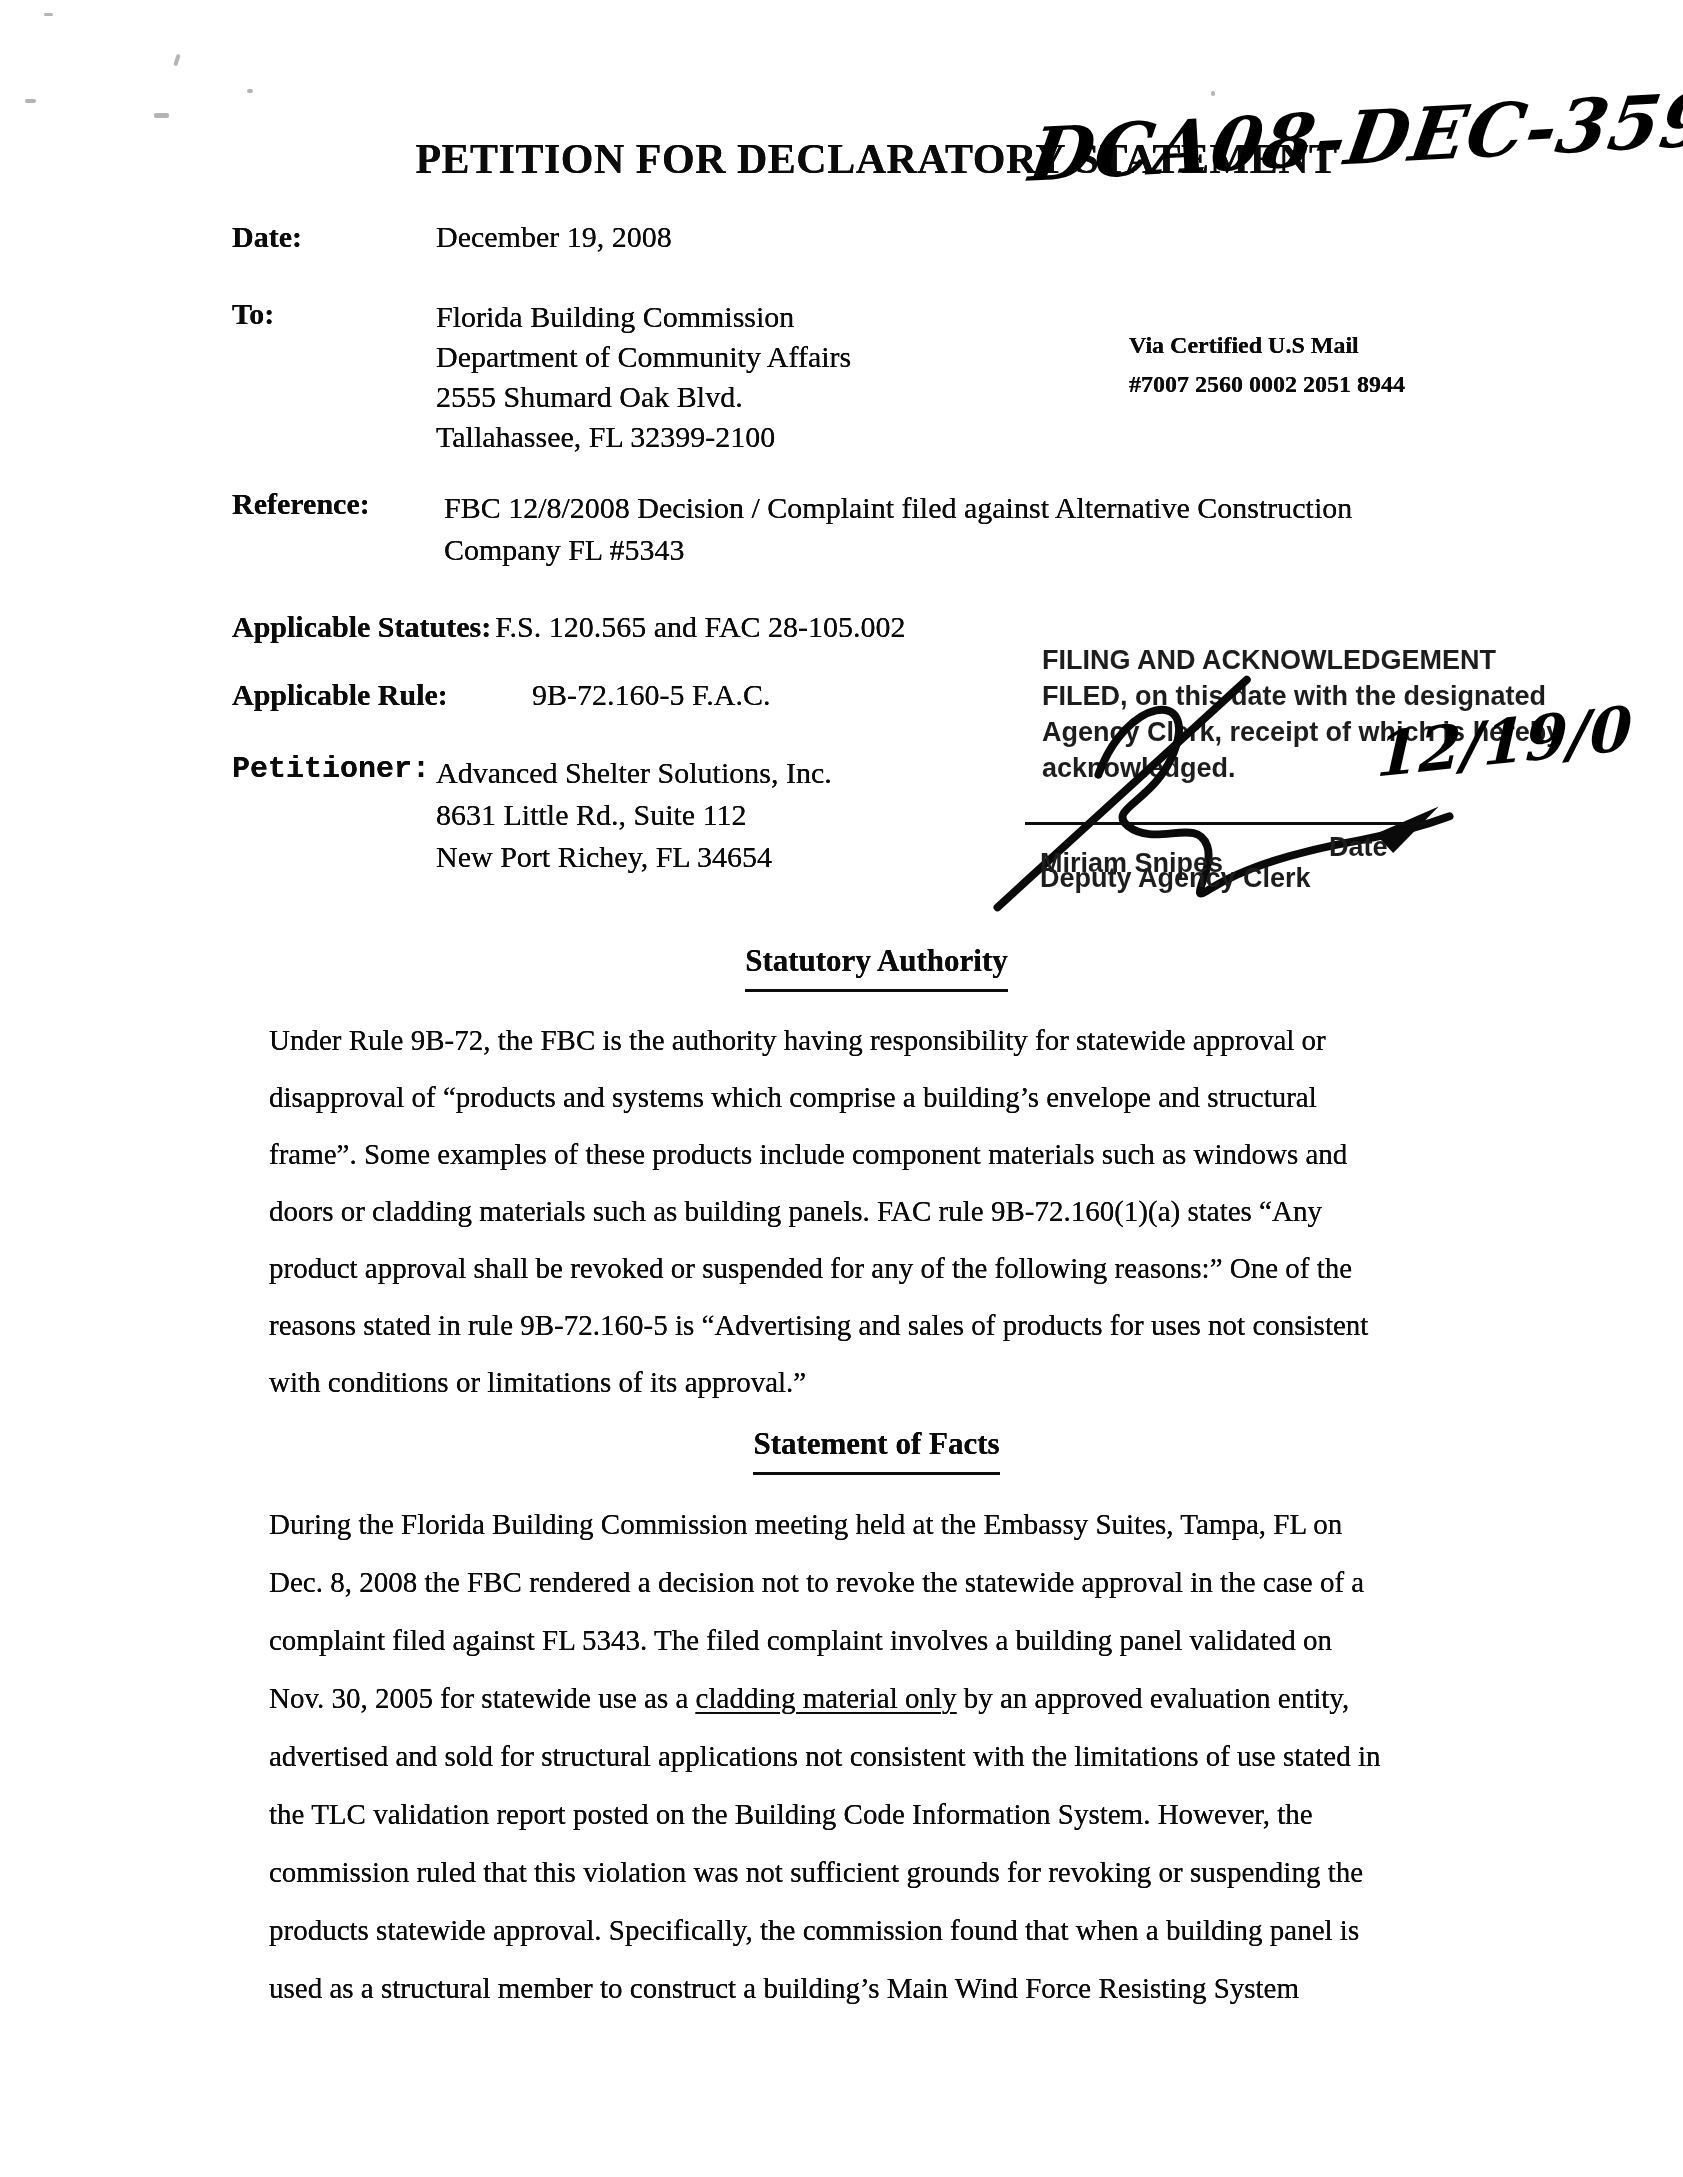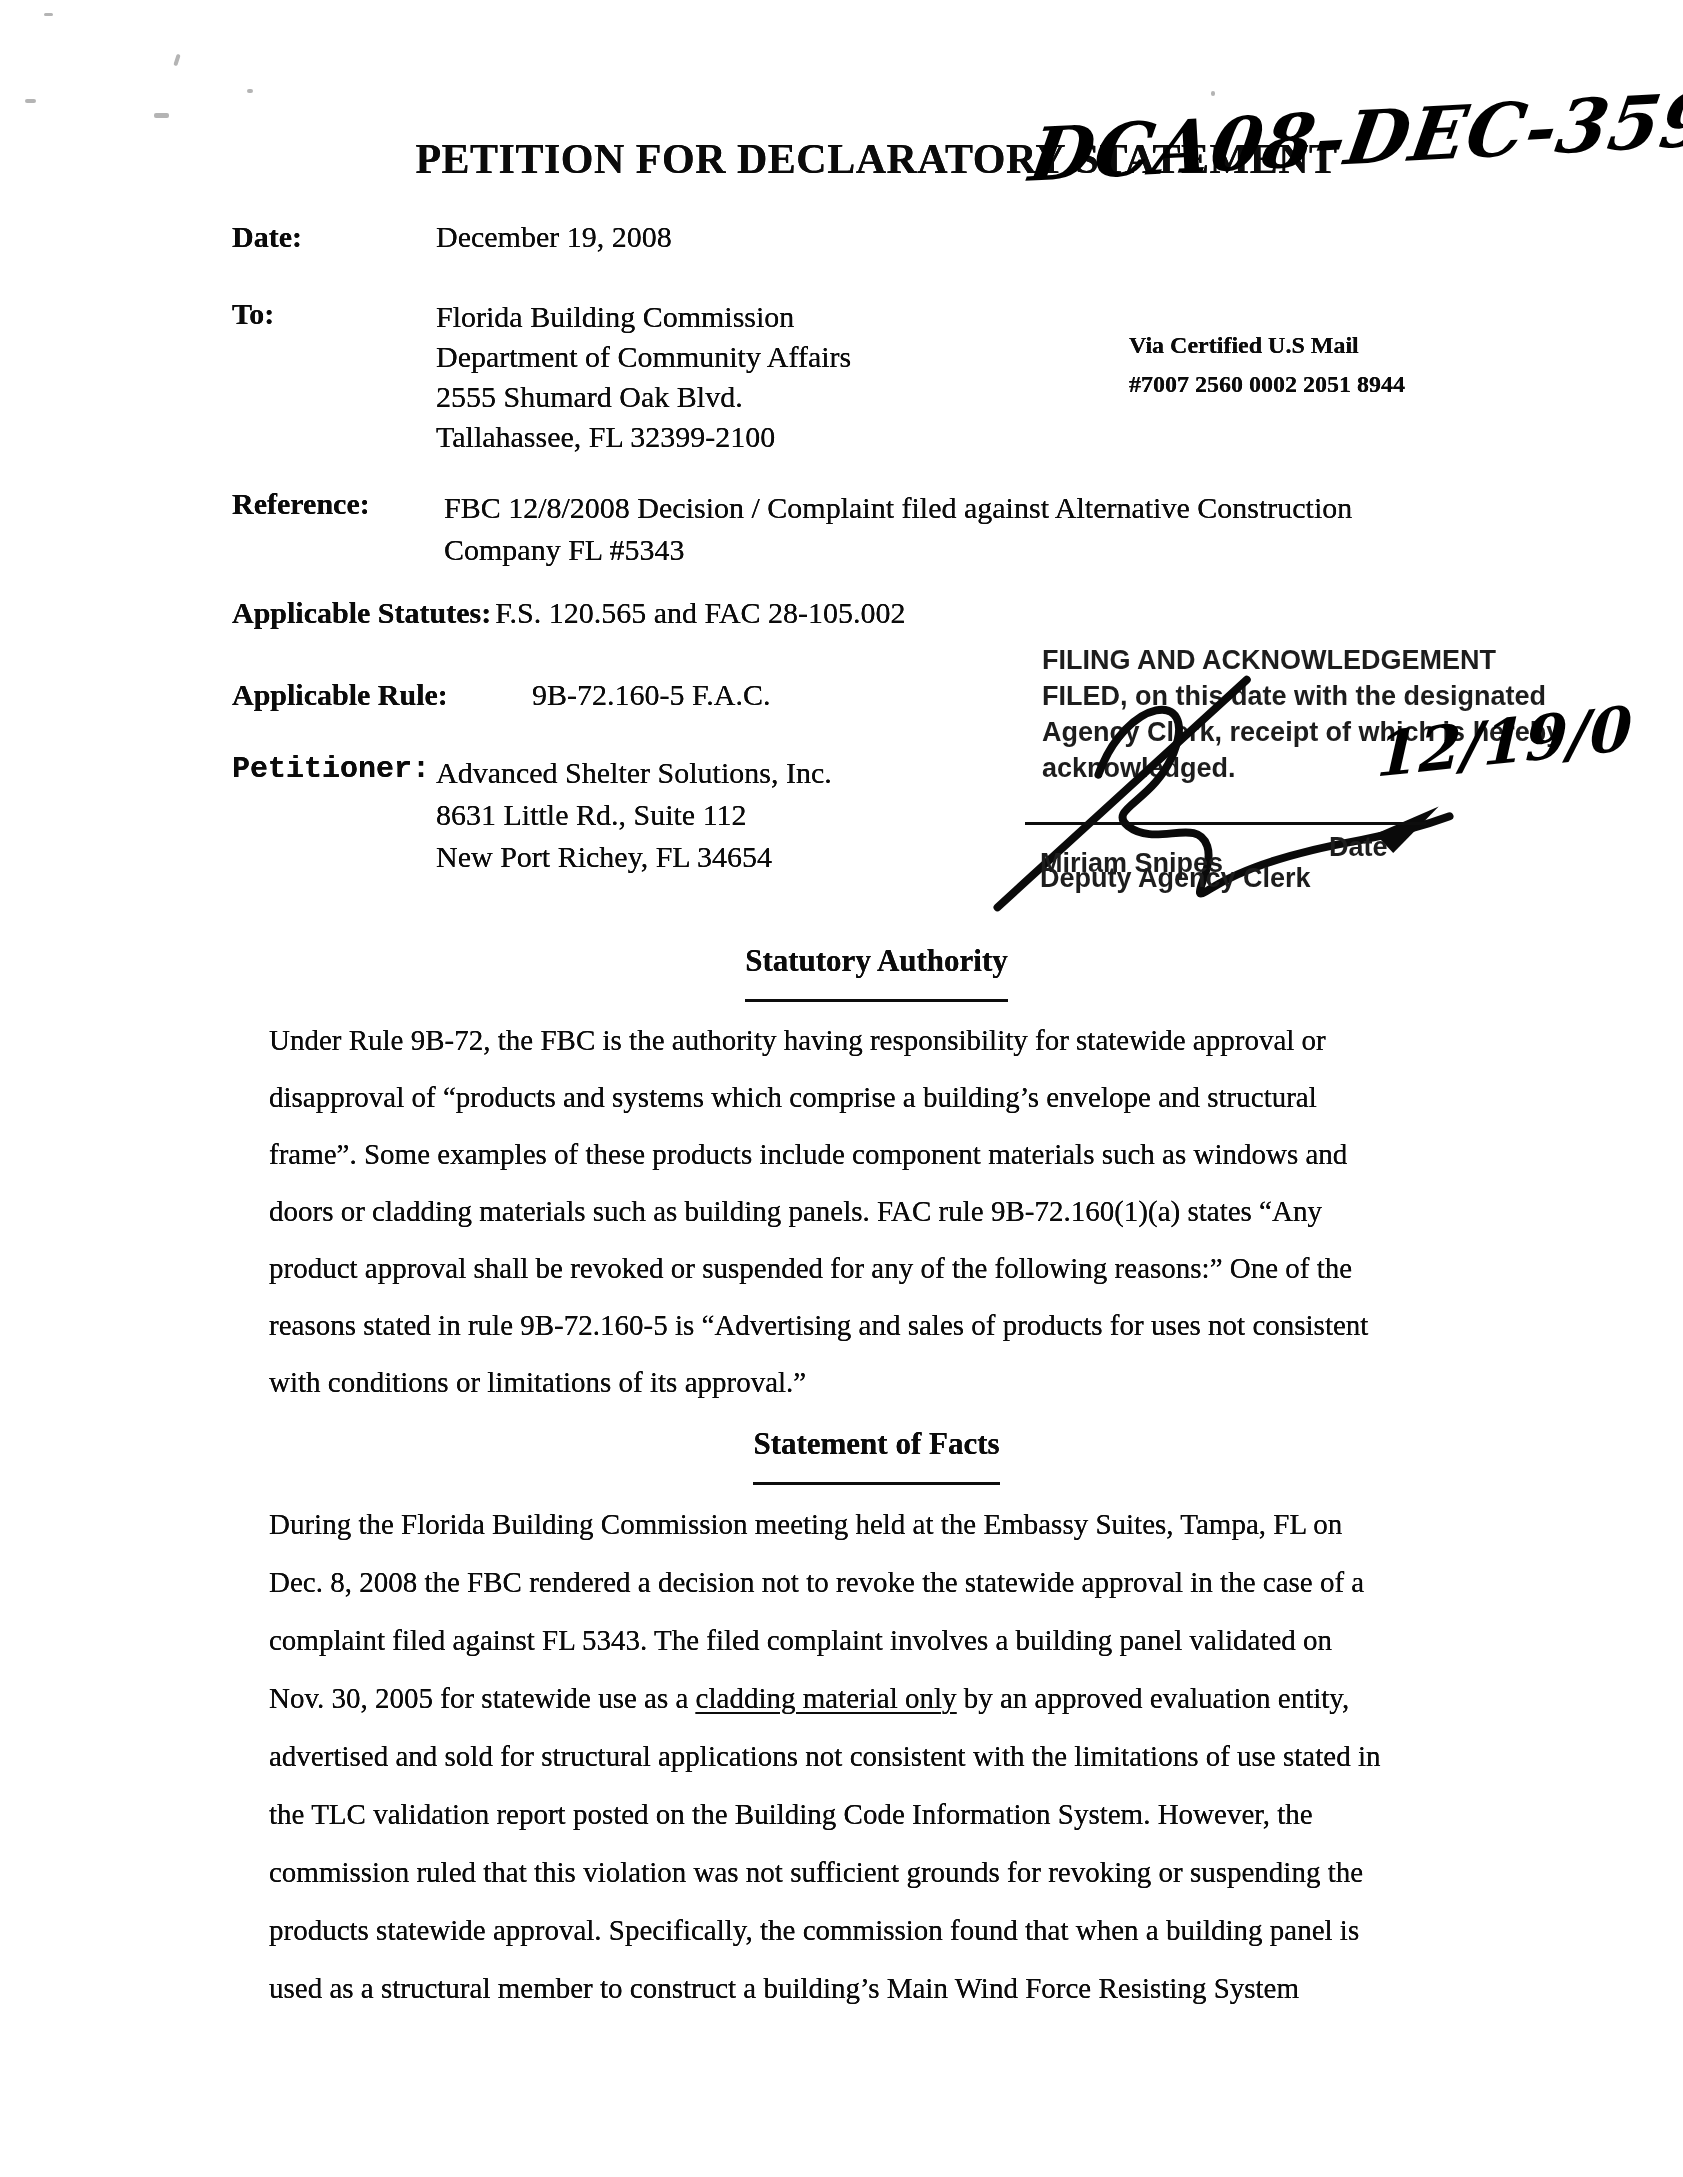--- a/index.html
+++ b/index.html
@@ -55,21 +55,21 @@
     transform-origin:left top;
     white-space:nowrap;
   }
   .section-heading{
     left:232px;width:1289px;text-align:center;
   }
   .section-heading span{
     display:inline-block;
     font-size:31px;font-weight:bold;
     border-bottom:3px solid #0d0d0d;
-    padding-bottom:20px;
+    padding-bottom:10px;
     text-shadow:0 0 0.5px #000;
   }
   .para{left:224px;width:1406px;margin-left:45px;}
   .para .line{
     height:57px;line-height:57px;
     font-size:29px;white-space:nowrap;
     text-shadow:0 0 0.3px #000;
   }
   .para.p2 .line{height:58px;line-height:58px;}
   .para u{text-decoration-thickness:2px;text-underline-offset:4px;}
@@ -105,21 +105,21 @@
 
   <div class="abs mail" style="left:1129px;top:325px;">Via Certified U.S Mail</div>
   <div class="abs mail" style="left:1129px;top:364px;">#7007 2560 0002 2051 8944</div>
 
   <div class="abs label" style="left:232px;top:487px;">Reference:</div>
   <div class="abs vlines lh42" style="left:444px;top:487px;">
       <div class="line">FBC 12/8/2008 Decision / Complaint filed against Alternative Construction</div>
       <div class="line">Company FL #5343</div>
     </div>
 
-  <div class="abs" style="left:232px;top:596px;white-space:nowrap;">
+  <div class="abs" style="left:232px;top:610px;white-space:nowrap;">
     <span class="label">Applicable Statutes:</span>
     <span class="value">F.S. 120.565 and FAC 28-105.002</span>
   </div>
 
   <div class="abs label" style="left:232px;top:678px;">Applicable Rule:</div>
   <div class="abs value" style="left:532px;top:678px;">9B-72.160-5 F.A.C.</div>
 
   <div class="abs label" style="left:232px;top:752px;font-family:Liberation Mono, monospace;">Petitioner:</div>
   <div class="abs vlines lh42" style="left:436px;top:752px;">
       <div class="line">Advanced Shelter Solutions, Inc.</div>

